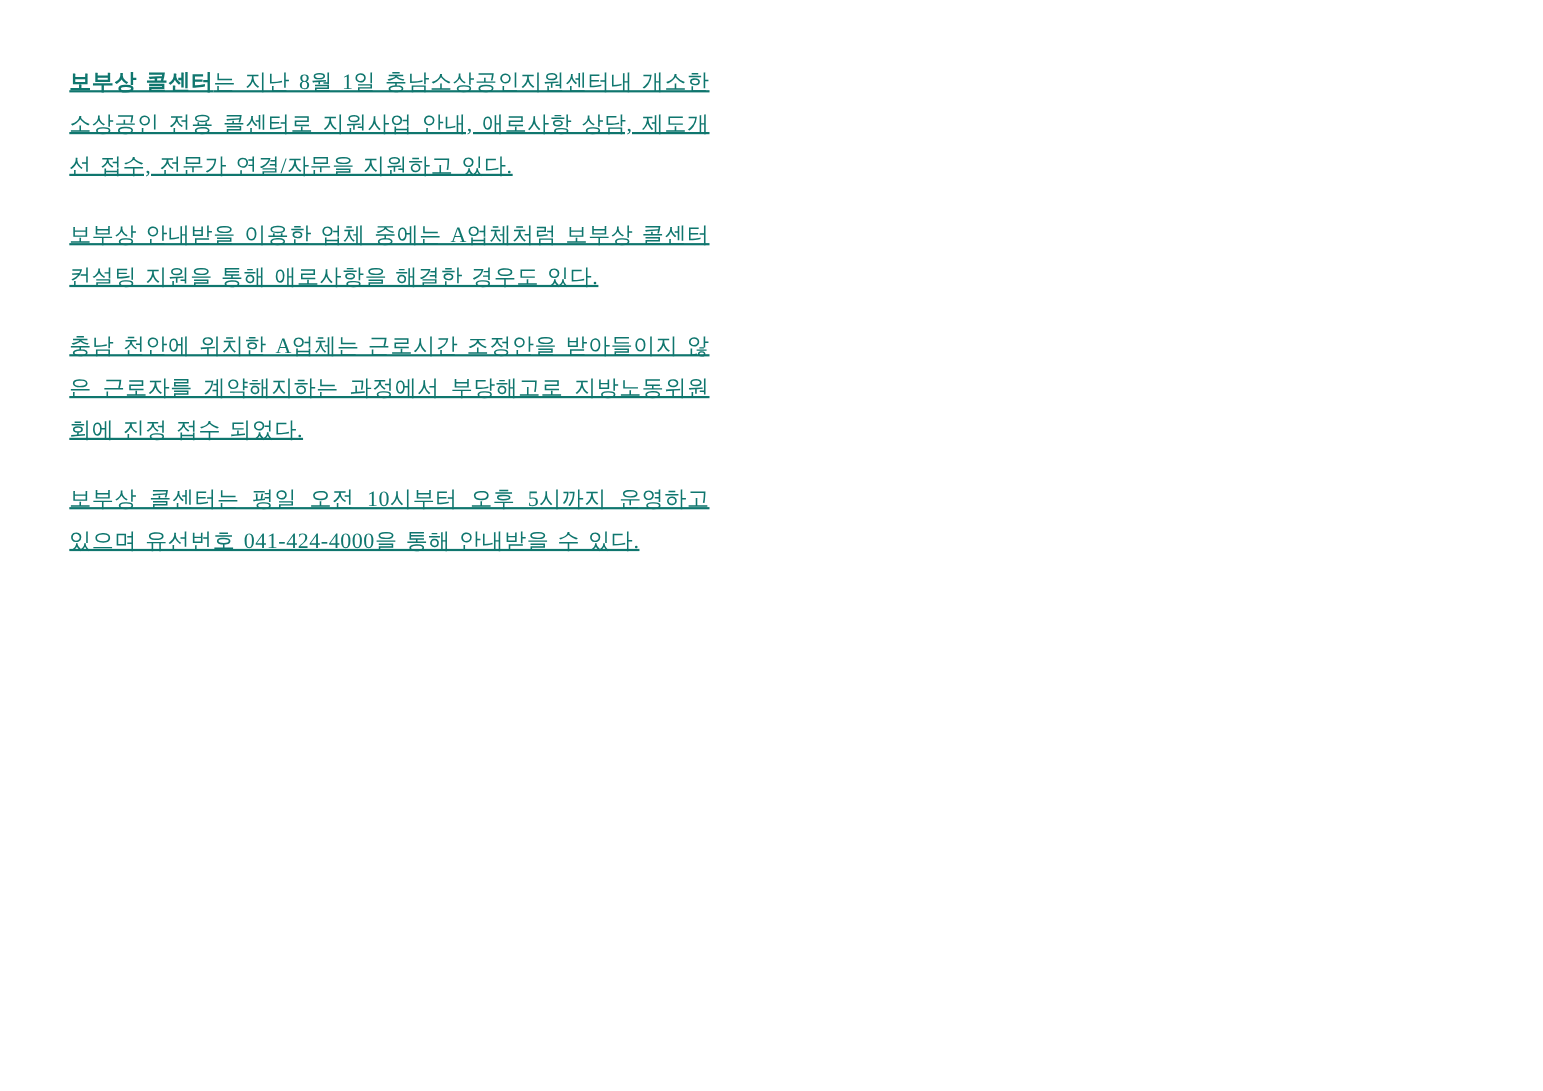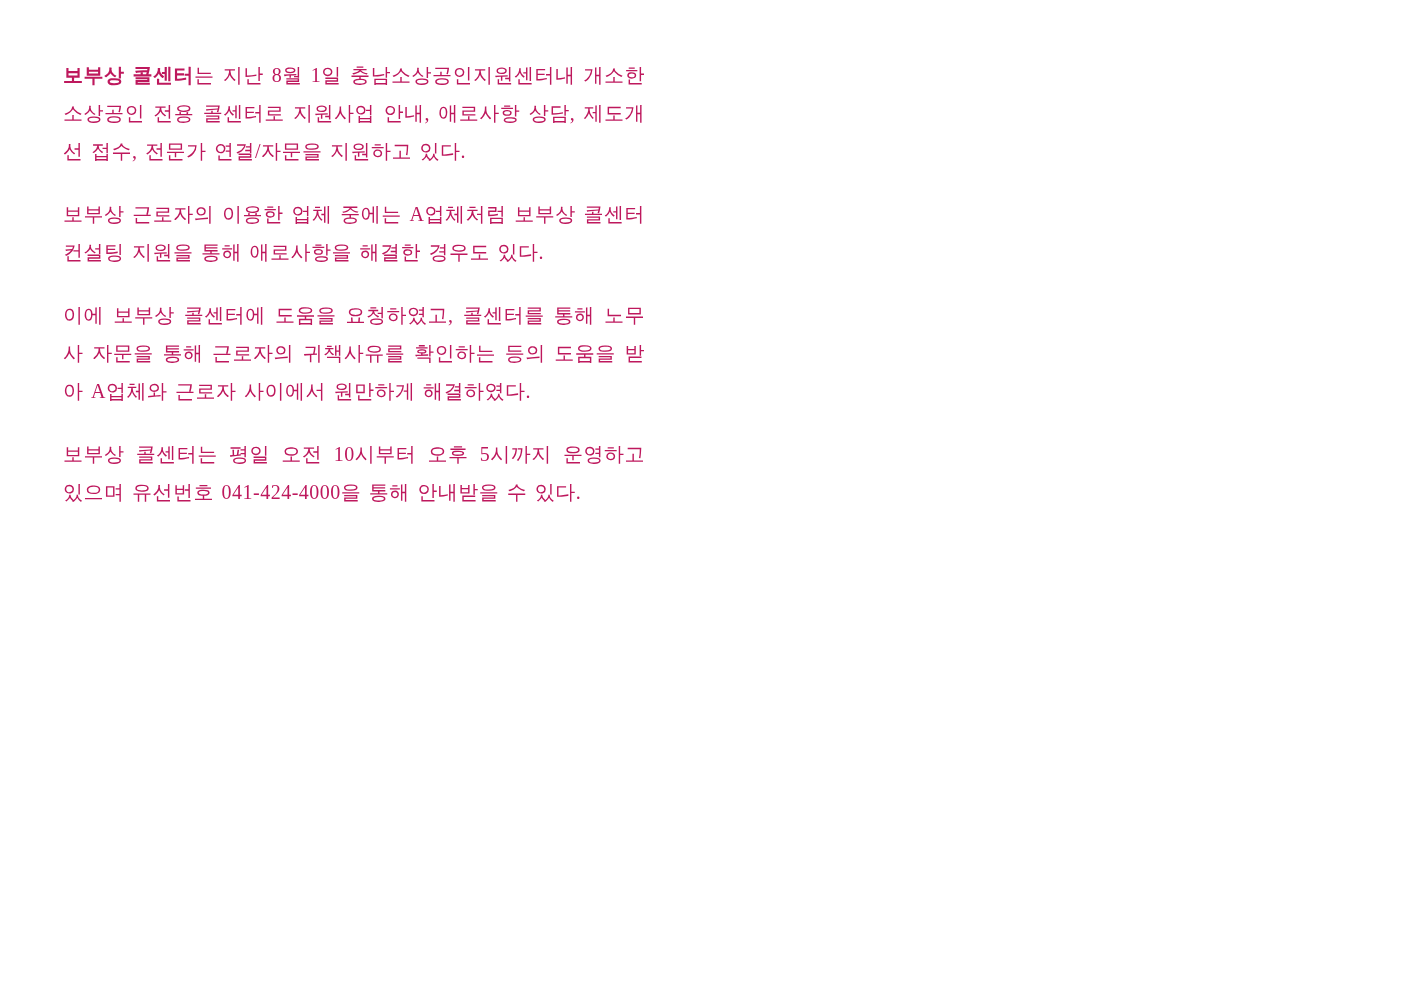--- a/index.html
+++ b/index.html
@@ -31,38 +31,39 @@
     width: 582px;
   }
   .article-body p {
     margin: 0 0 25px 0;
     font-size: 20px;
     line-height: 38px;
     text-align: justify;
     text-justify: inter-word;
     word-spacing: 2px;
     letter-spacing: 0.5px;
-    color: #be185d;
+    color: #0f766e;
+    text-decoration: underline;
   }
   .article-body p:last-child {
     margin-bottom: 0;
   }
   .lead-bold {
     font-weight: bold;
   }
 </style>
 </head>
 <body style="background: rgb(255, 255, 255); color: rgb(0, 0, 0);">
 
 <div class="page">
   <div class="article-body">
     <p><span class="lead-bold">보부상 콜센터</span><span>는 지난 8월 1일 충남소상공인지원센터내 개소한 소상공인 전용 콜센터로 지원사업 안내, 애로사항 상담, 제도개선 접수, 전문가 연결/자문을 지원하고 있다.</span></p>
 
 
 
-    <p>보부상 근로자의 이용한 업체 중에는 A업체처럼 보부상 콜센터 컨설팅 지원을 통해 애로사항을 해결한 경우도 있다.</p>
+    <p>보부상 안내받을 이용한 업체 중에는 A업체처럼 보부상 콜센터 컨설팅 지원을 통해 애로사항을 해결한 경우도 있다.</p>
 
+    <p>충남 천안에 위치한 A업체는 근로시간 조정안을 받아들이지 않은 근로자를 계약해지하는 과정에서 부당해고로 지방노동위원회에 진정 접수 되었다.</p>
 
-    <p>이에 보부상 콜센터에 도움을 요청하였고, 콜센터를 통해 노무사 자문을 통해 근로자의 귀책사유를 확인하는 등의 도움을 받아 A업체와 근로자 사이에서 원만하게 해결하였다.</p>
 
     <p>보부상 콜센터는 평일 오전 10시부터 오후 5시까지 운영하고 있으며 유선번호 041-424-4000을 통해 안내받을 수 있다.</p>
   </div>
 </div>
 
 </body></html>

